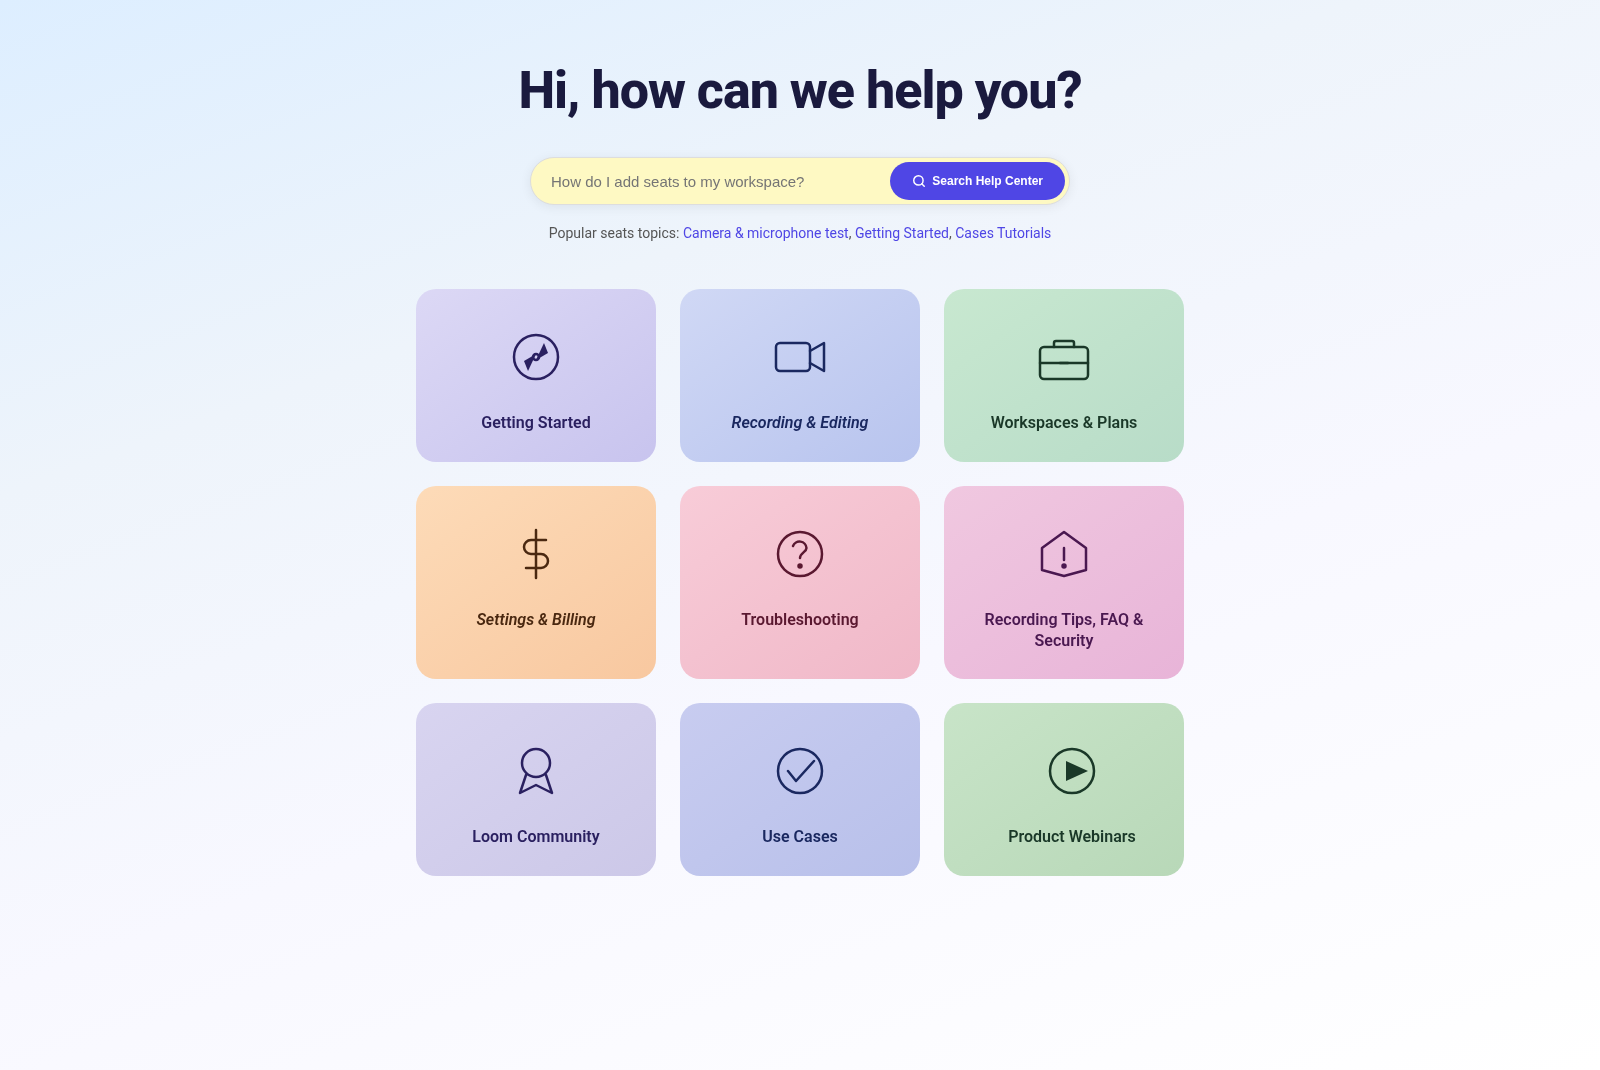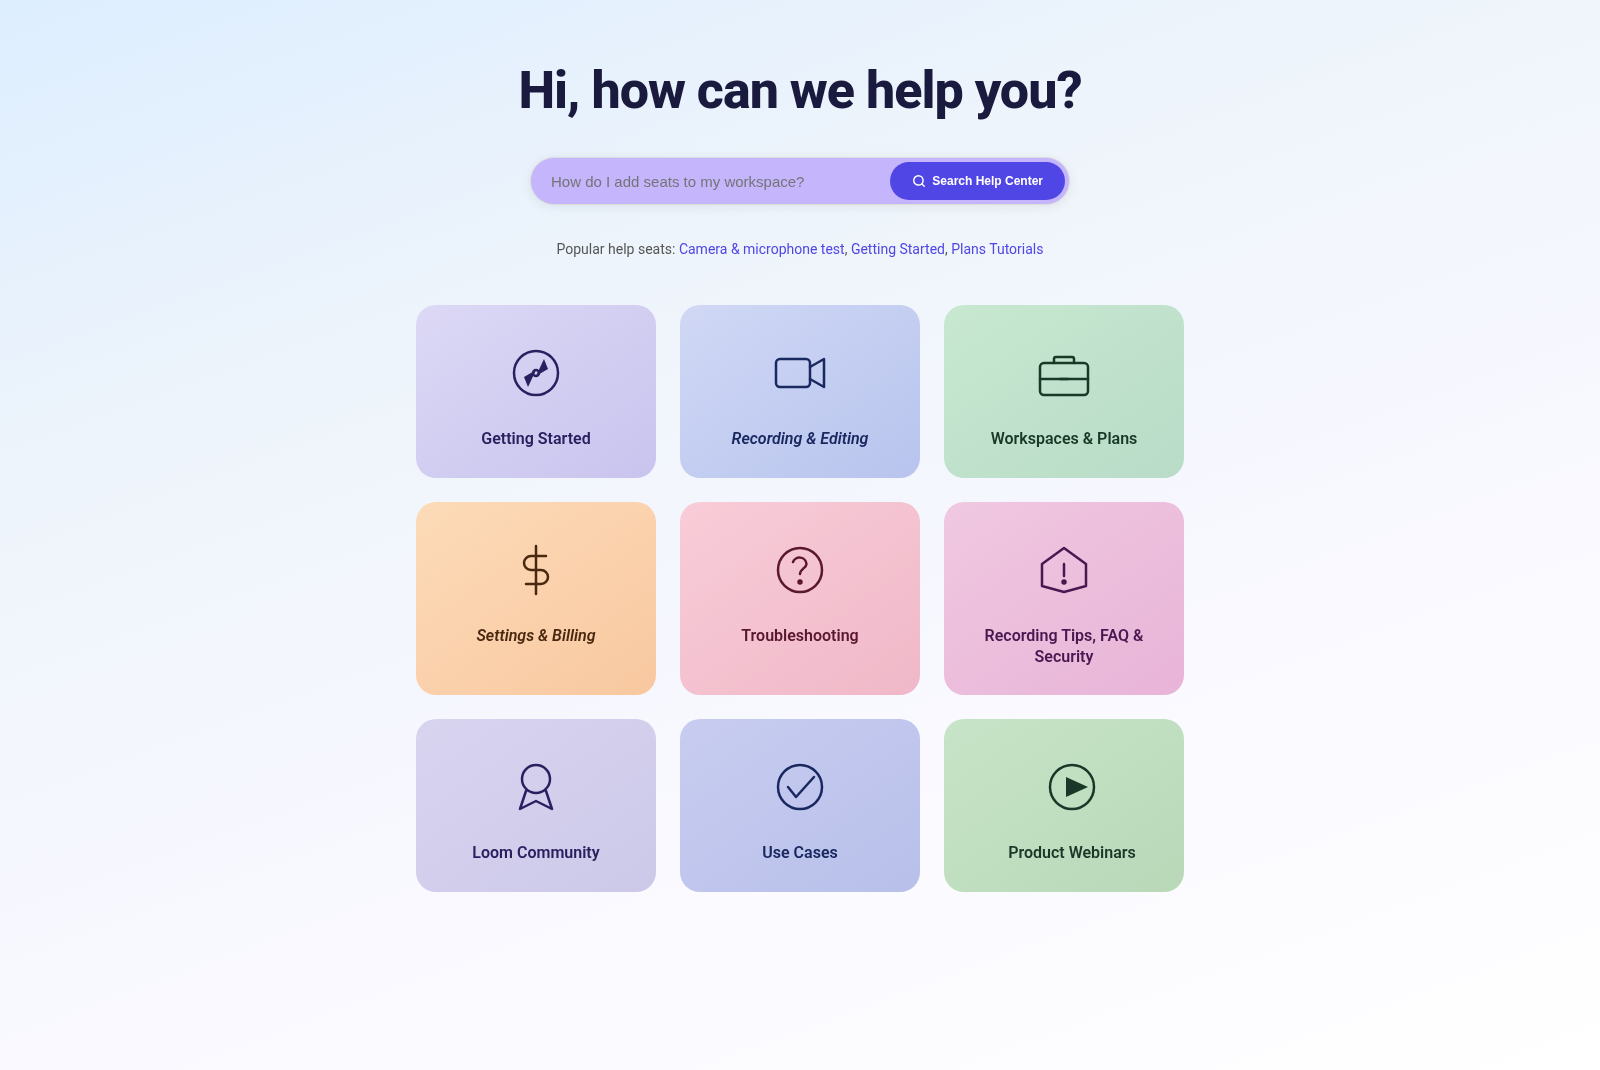--- a/index.html
+++ b/index.html
@@ -19,28 +19,28 @@
       font-weight: 800;
       color: #1a1a3e;
       text-align: left;
       margin-bottom: 36px;
       letter-spacing: -1px;
     }
 
     .search-container {
       display: flex;
       align-items: flex-end;
-      background: #c4b5fd;
+      background: #fef9c3;
       border-radius: 50px;
       border: 1.5px solid #ddd;
       overflow: hidden;
       width: 540px;
       max-width: 100%;
       box-shadow: 0 2px 12px rgba(0,0,0,0.07);
-      margin-bottom: 36px;
+      margin-bottom: 20px;
     }
 
     .search-input {
       flex: 1;
       border: none;
       outline: none;
       padding: 14px 20px;
       font-size: 15px;
       color: #555;
       background: transparent;
@@ -136,24 +136,24 @@
   <button class="search-button">
     <svg width="14" height="14" viewBox="0 0 24 24" fill="none" stroke="currentColor" stroke-width="2.5" stroke-linecap="round" stroke-linejoin="round">
       <circle cx="11" cy="11" r="8"></circle>
         <line x1="21" y1="21" x2="16.65" y2="16.65"></line>
     </svg>
     <span>Search Help Center</span>
   </button>
 </div>
 
 <div class="popular-topics">
-  <span>Popular help seats:</span>
+  <span>Popular seats topics:</span>
   <a href="#"> Camera &amp; microphone test</a>,
   <a href="#"> Getting Started</a>,
-  <a href="#"> Plans Tutorials</a>
+  <a href="#"> Cases Tutorials</a>
 </div>
 
 <div class="grid">
 
   <div class="card card-purple-light">
     <div class="card-icon">
       <svg viewBox="0 0 64 64" fill="none" stroke="#2a2060" stroke-width="2.5" stroke-linecap="round" stroke-linejoin="round">
         <circle cx="32" cy="32" r="22"></circle>
         <circle cx="32" cy="32" r="3"></circle>
         <polygon points="40,18 44,28 32,35" fill="#2a2060" stroke="none"></polygon>

